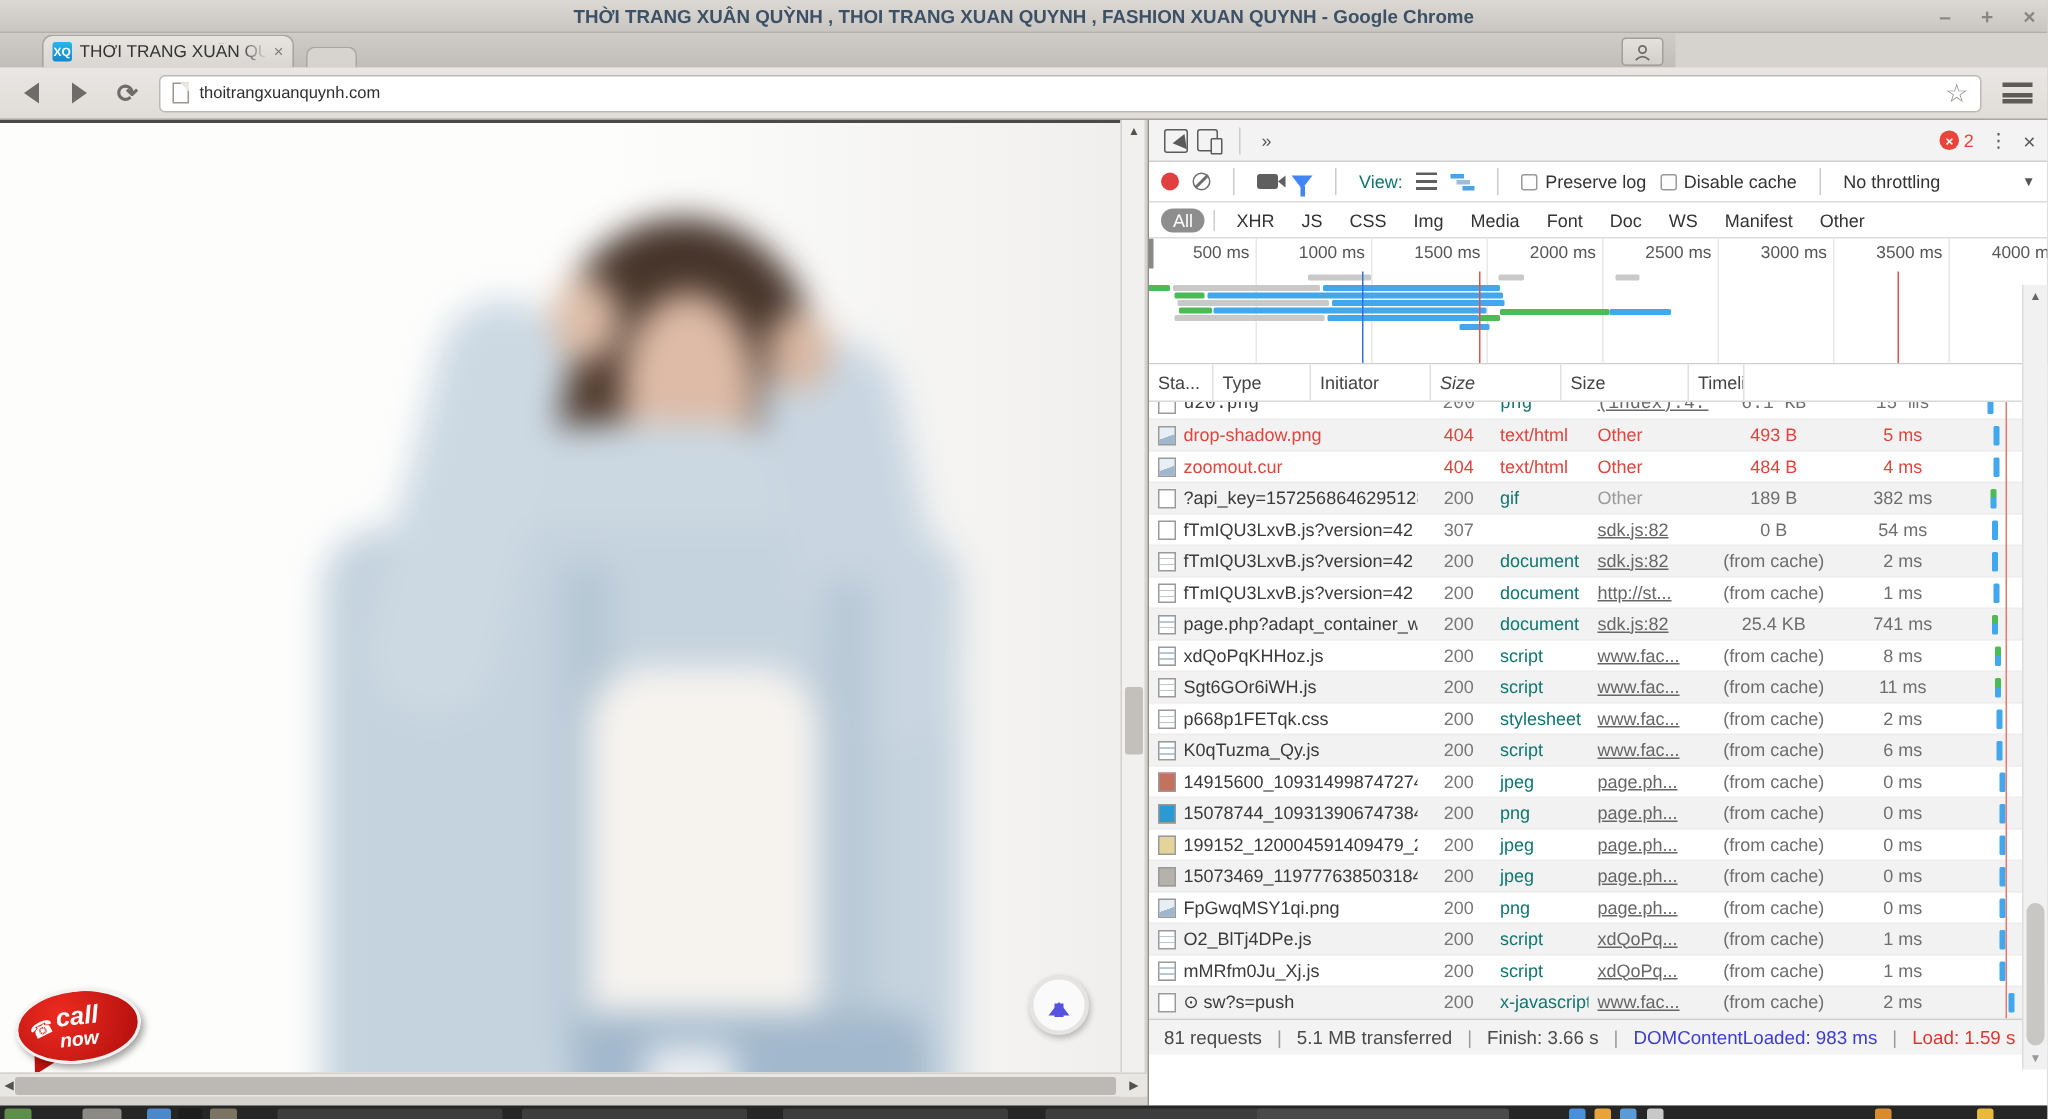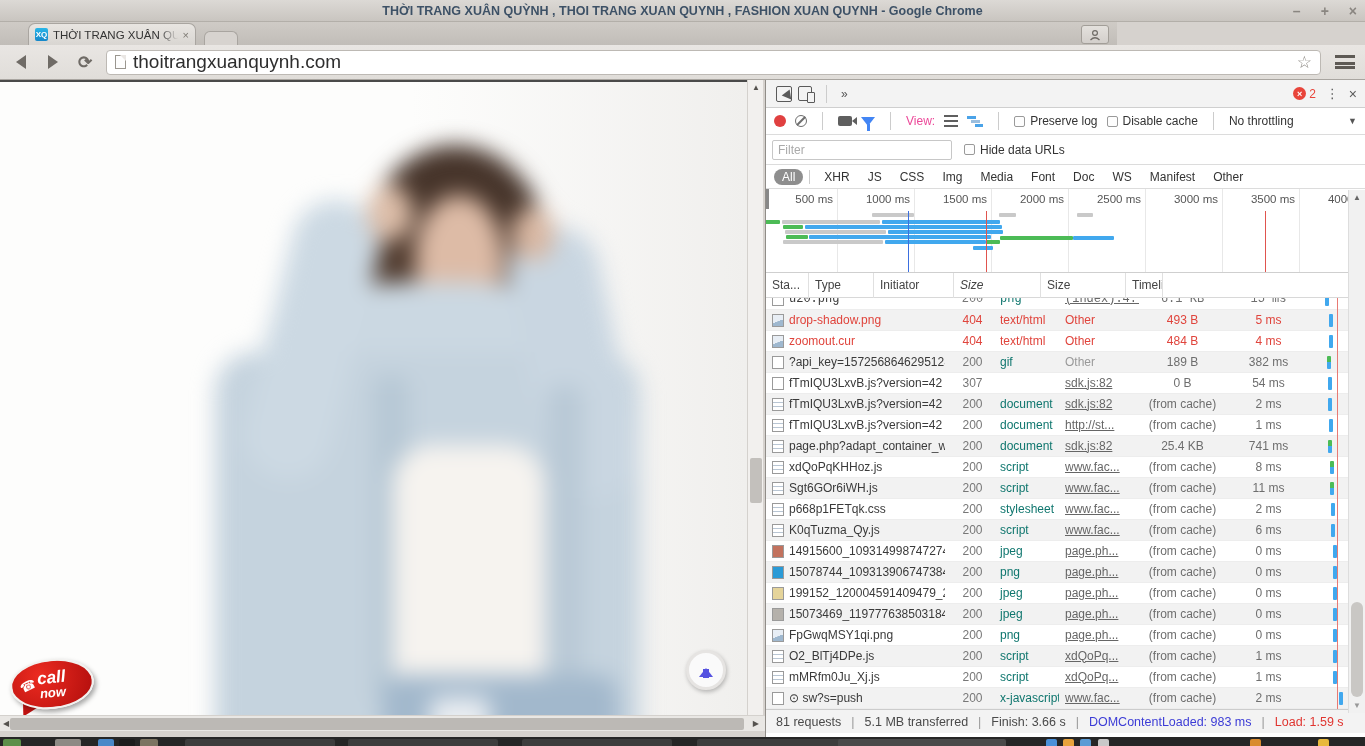--- a/index.html
+++ b/index.html
@@ -32,21 +32,21 @@
     background:linear-gradient(#e9e6e3,#e0ddd9);border-bottom:1px solid #a9a5a0;
     display:flex;align-items:center;padding:0 10px;gap:10px;}
   .navbtn{width:22px;height:22px;display:flex;align-items:center;justify-content:center;color:#6f6b66;}
   .arrow-l{width:0;height:0;border:7px solid transparent;border-right:10px solid #6f6b66;border-left:none;}
   .arrow-r{width:0;height:0;border:7px solid transparent;border-left:10px solid #6f6b66;border-right:none;}
   .reload{font-size:17px;color:#6f6b66;font-weight:bold;}
   .omnibox{flex:1 1 auto;height:25px;background:#fff;border:1px solid #bdb9b4;border-radius:4px;
     display:flex;align-items:center;padding:0 8px;gap:7px;}
   .doc-ico{width:11px;height:14px;border:1px solid #9a968f;background:#fdfdfd;position:relative;}
   .doc-ico:before{content:"";position:absolute;right:-1px;top:-1px;border:3px solid transparent;border-top-color:#e9e6e3;border-right-color:#e9e6e3;}
-  .url-text{font-size:19px;color:#2e2e2e;}
+  .url-text{font-size:11px;color:#2e2e2e;}
   .star{margin-left:auto;font-size:17px;color:#8d8983;}
   .menu-ico{width:20px;height:14px;border-top:3px solid #5e5a55;border-bottom:3px solid #5e5a55;position:relative;margin-left:4px;}
   .menu-ico:before{content:"";position:absolute;left:0;right:0;top:4px;height:3px;background:#5e5a55;}
 
   
   .page-pane{position:absolute;left:0;top:80px;width:747px;height:635px;background:#fff;border-top:2px solid #4a4a4a;overflow:hidden;}
   .photo{position:absolute;inset:0;overflow:hidden;background:linear-gradient(90deg,#fdfdfc 55%,#f0efed);}
   .blurwrap{position:absolute;inset:-25px;filter:blur(11px);}
   .sh{position:absolute;border-radius:50%;}
   .callnow{position:absolute;left:6px;top:575px;width:92px;height:62px;}
@@ -92,21 +92,21 @@
   .dt-close{color:#5a5a5a;font-size:14px;margin-right:2px;}
 
   .dt-controls{height:27px;border-bottom:1px solid #dcdcdc;display:flex;align-items:center;padding:0 8px;gap:9px;}
   .rec-dot{width:12px;height:12px;border-radius:50%;background:#e04040;}
   .ban{width:12px;height:12px;border:1.7px solid #6e6e6e;border-radius:50%;position:relative;}
   .ban:after{content:"";position:absolute;left:-1px;top:4px;width:12px;height:1.7px;background:#6e6e6e;transform:rotate(-45deg);}
   .cam{width:14px;height:10px;background:#5f5f5f;border-radius:2px;position:relative;}
   .cam:after{content:"";position:absolute;right:-5px;top:1px;border:4px solid transparent;border-right:5px solid #5f5f5f;}
   .funnel{width:0;height:0;border-left:7px solid transparent;border-right:7px solid transparent;border-top:9px solid #4285f4;position:relative;}
   .funnel:after{content:"";position:absolute;left:-1.5px;top:-2px;width:3px;height:7px;background:#4285f4;}
-  .view-lbl{color:#ec4899;}
+  .view-lbl{color:#0f766e;}
   .list-ico{width:14px;height:12px;background:repeating-linear-gradient(#5f5f5f 0 2px,transparent 2px 5px);}
   .wf-ico{width:16px;height:12px;position:relative;}
   .wf-ico i{position:absolute;height:2.5px;background:#4aa3e8;display:block;}
   .cb{width:11px;height:11px;border:1px solid #9a9a9a;background:#fdfdfd;border-radius:2px;flex:0 0 auto;}
   .chk-item{display:flex;align-items:center;gap:5px;}
   .throttle{display:flex;align-items:center;gap:6px;color:#333;}
   .dd-caret{margin-left:auto;color:#555;font-size:9px;}
 
   .dt-filterrow{height:30px;border-bottom:1px solid #dcdcdc;display:flex;align-items:center;padding:0 6px;gap:12px;}
   .filter-input{width:180px;height:20px;border:1px solid #c7c7c7;border-radius:2px;font-size:12px;padding:0 5px;color:#333;font-family:"Liberation Sans",sans-serif;}
@@ -291,27 +291,20 @@
       <span class="cb"></span>
       <span>Disable cache</span>
     </span>
     <span class="dt-sep"></span>
     <span class="throttle" style="flex:1;">
       <span>No throttling</span>
       <span class="dd-caret">▼</span>
     </span>
   </div>
 
-  <div class="dt-filterrow">
-    <input class="filter-input" placeholder="Filter" style="">
-    <span class="chk-item">
-      <span class="cb"></span>
-      <span>Hide data URLs</span>
-    </span>
-  </div>
 
   <div class="dt-types" id="dt-pills">
       <span class="pill active">All</span>
       <span class="pill-sep"></span>
       <span class="pill">XHR</span>
       <span class="pill">JS</span>
       <span class="pill">CSS</span>
       <span class="pill">Img</span>
       <span class="pill">Media</span>
       <span class="pill">Font</span>

